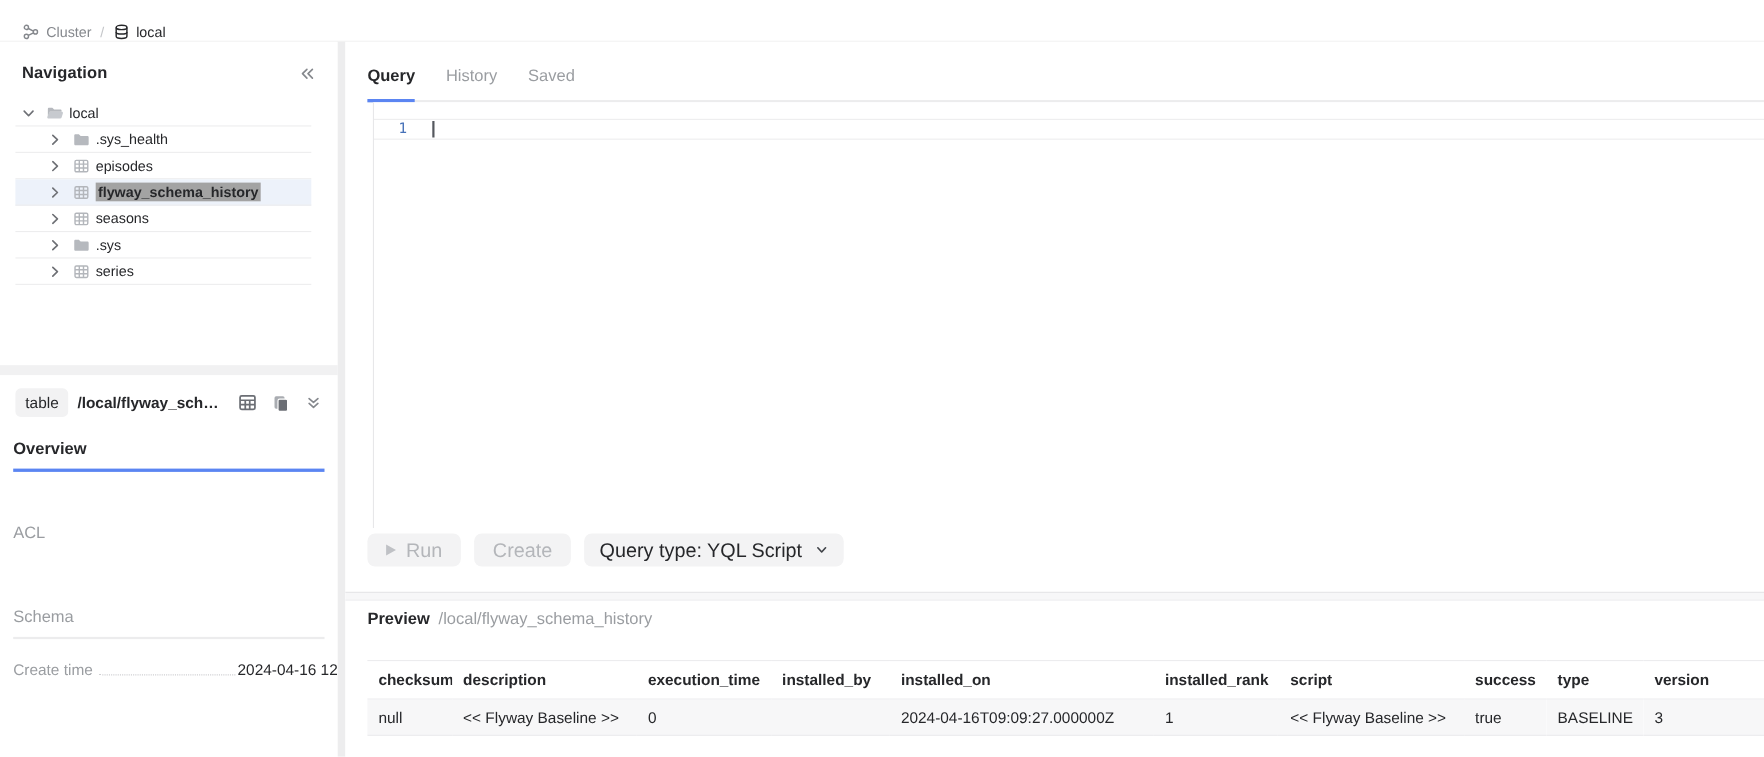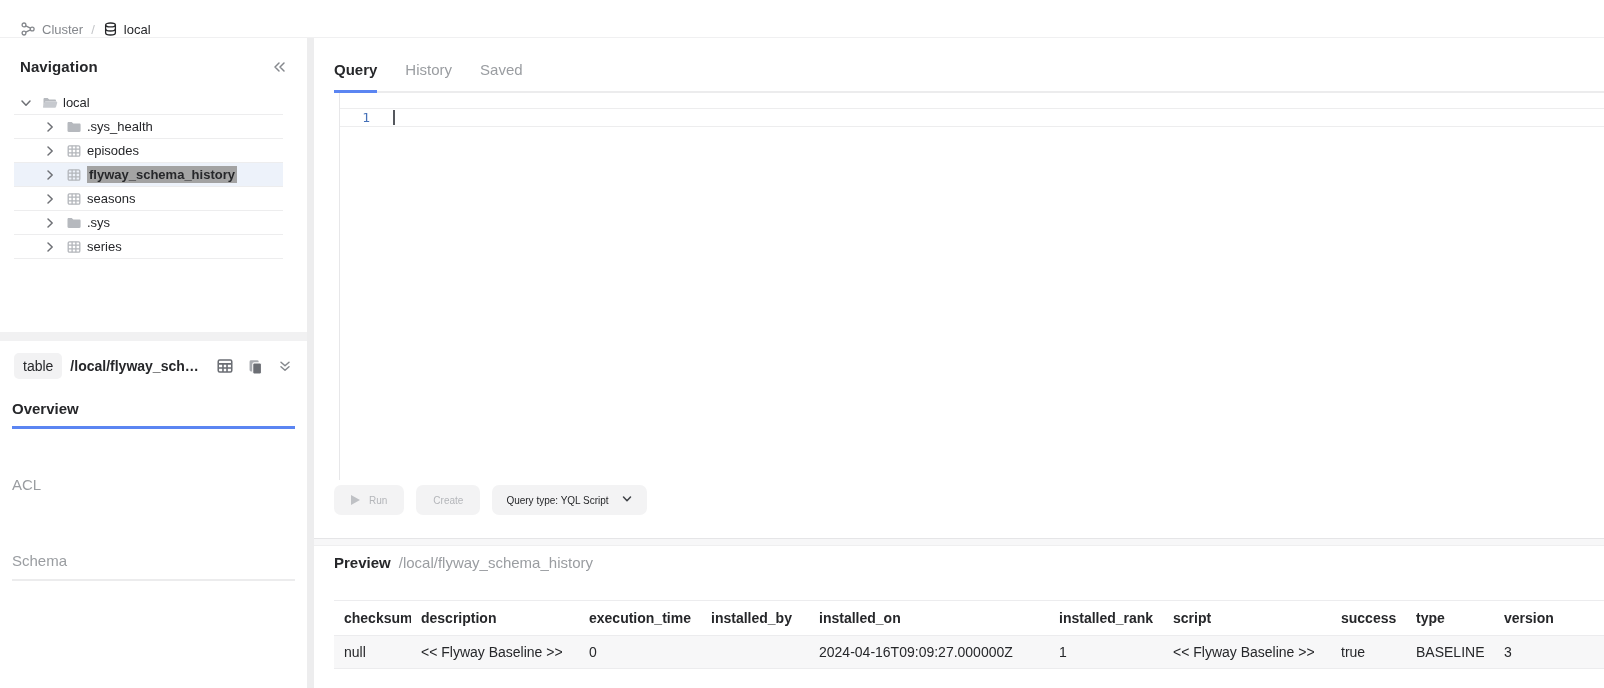--- a/index.html
+++ b/index.html
@@ -68,21 +68,21 @@
 
   .editor { flex:1; margin-left:25px; border-left:1px solid #e7e7e9; position:relative; background:#fff; }
   .current-line { margin-top:15px; height:19px; border-top:1px solid #ededee;
     border-bottom:1px solid #ededee; display:flex; position:relative; }
   .line-no { width:54px; flex:0 0 54px; text-align:right; padding-right:24px;
     font-family:"DejaVu Sans Mono", monospace; font-size:13px; line-height:17px; color:#4671b8; }
   .cursor { position:absolute; left:53px; top:1px; bottom:1px; width:1.5px; background:#55585e; }
 
   .actions { flex:0 0 58px; display:flex; align-items:flex-start; gap:12px; padding:5px 0 0 20px; }
   .btn { height:30px; border:none; border-radius:7px; background:#f3f3f4; display:inline-flex;
-    align-items:center; gap:9px; padding:0 17px; font-size:10px; font-family:inherit; cursor:default; }
+    align-items:center; gap:9px; padding:0 17px; font-size:18px; font-family:inherit; cursor:default; }
   .btn.disabled { color:#b4b6ba; }
   .play-tri { width:0; height:0; border-left:9px solid #bfc1c5;
     border-top:5.5px solid transparent; border-bottom:5.5px solid transparent; }
   .select-btn { color:#26272a; gap:12px; cursor:pointer; padding:0 14px; }
 
   .section-divider { flex:0 0 8px; background:#f7f7f8; border-top:1px solid #e5e5e7; border-bottom:1px solid #efeff0; }
 
   
   .preview { flex:0 0 142px; padding:7px 0 0 20px; overflow:hidden; }
   .preview-header { display:flex; gap:8px; align-items:baseline; line-height:20px; }
@@ -269,20 +269,25 @@
             </span>
           </span>
         </div>
 
         <div class="tabs side-tabs">
           <span class="tab active">Overview</span>
           <span class="tab">ACL</span>
           <span class="tab">Schema</span>
         </div>
 
+        <div class="info-row">
+          <span class="info-label">Create time</span>
+          <span class="info-leader"></span>
+          <span class="info-value">2024-04-16 12</span>
+        </div>
       </div>
     </aside>
 
     <div class="v-divider"></div>
 
     <main class="main">
 
       <div class="tabs q-tabs">
         <span class="tab active">Query</span>
         <span class="tab">History</span>

